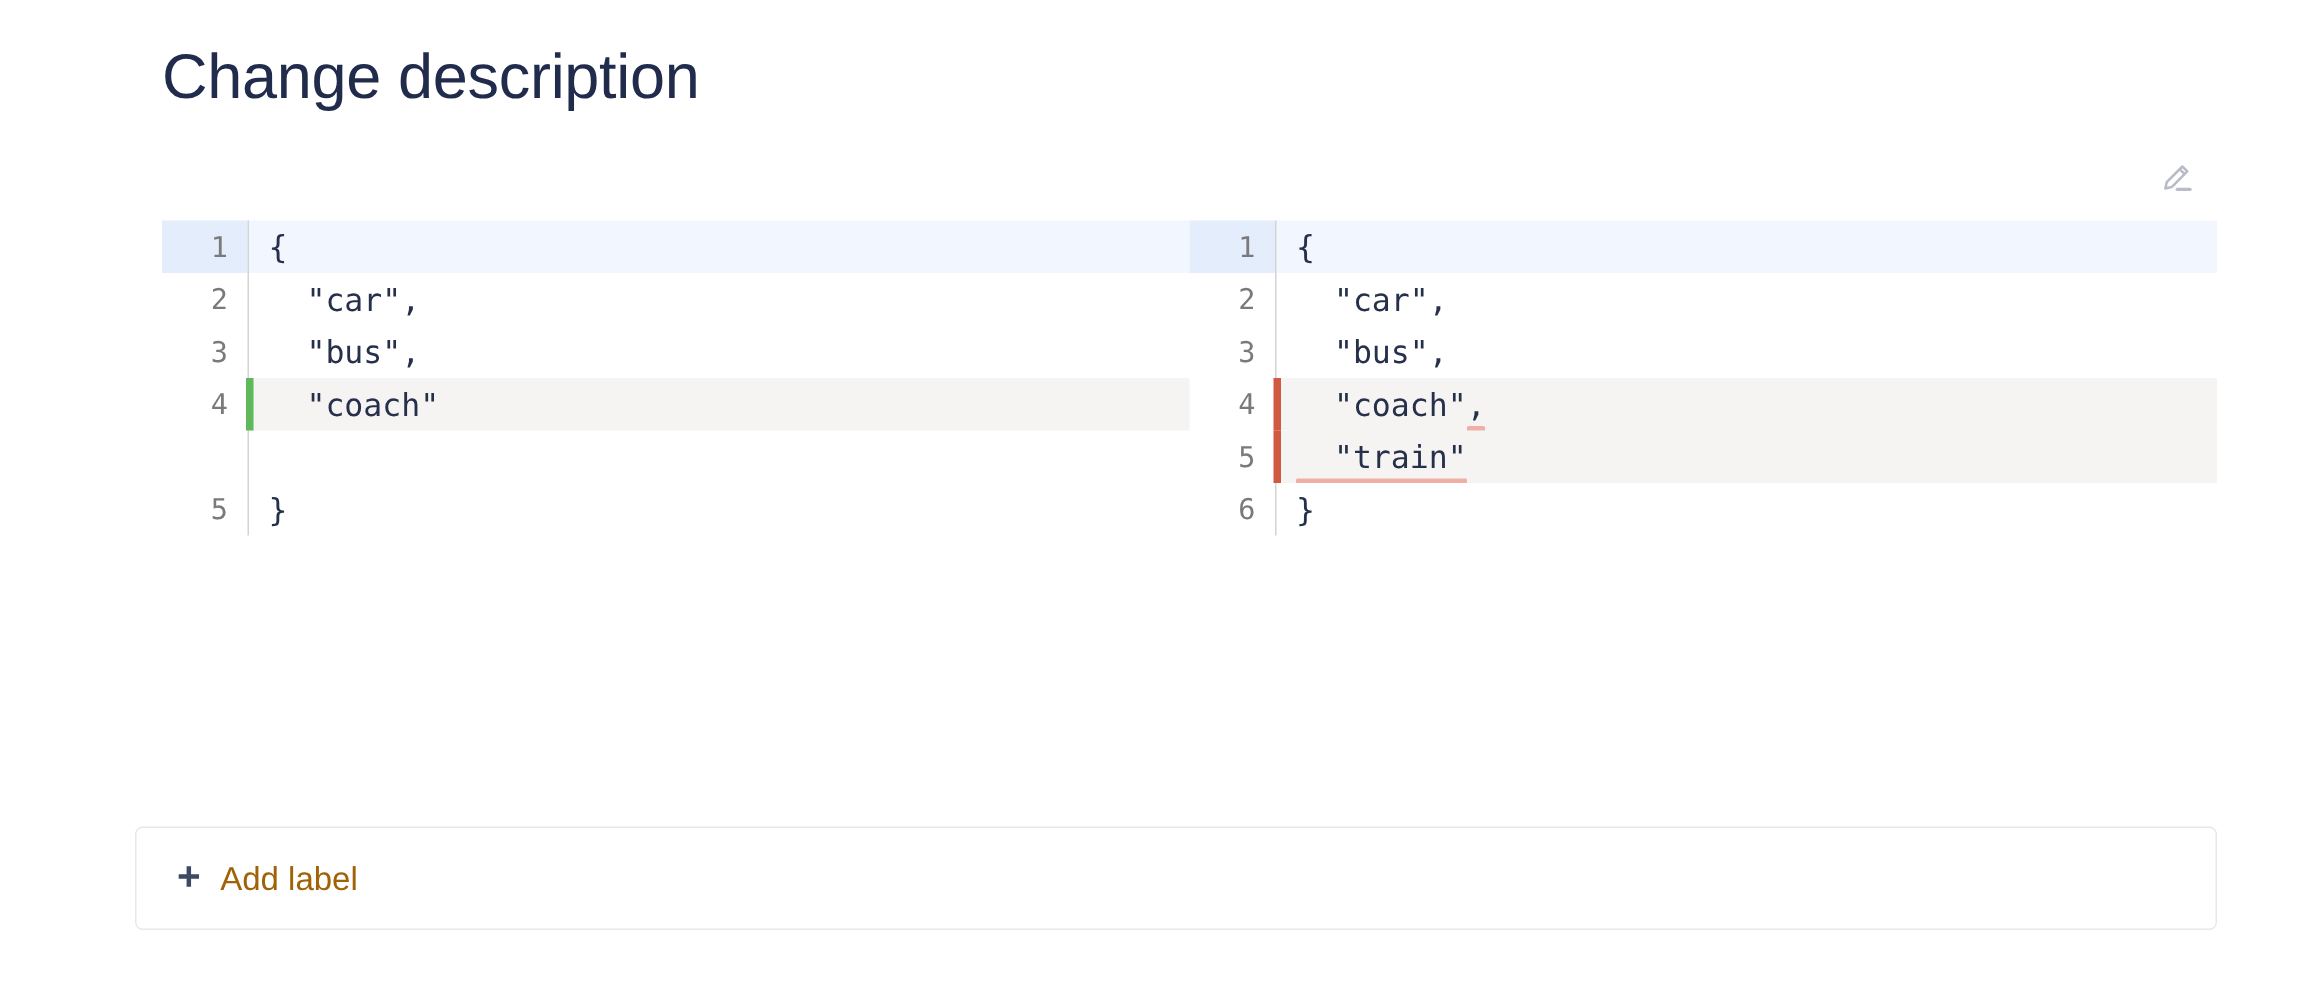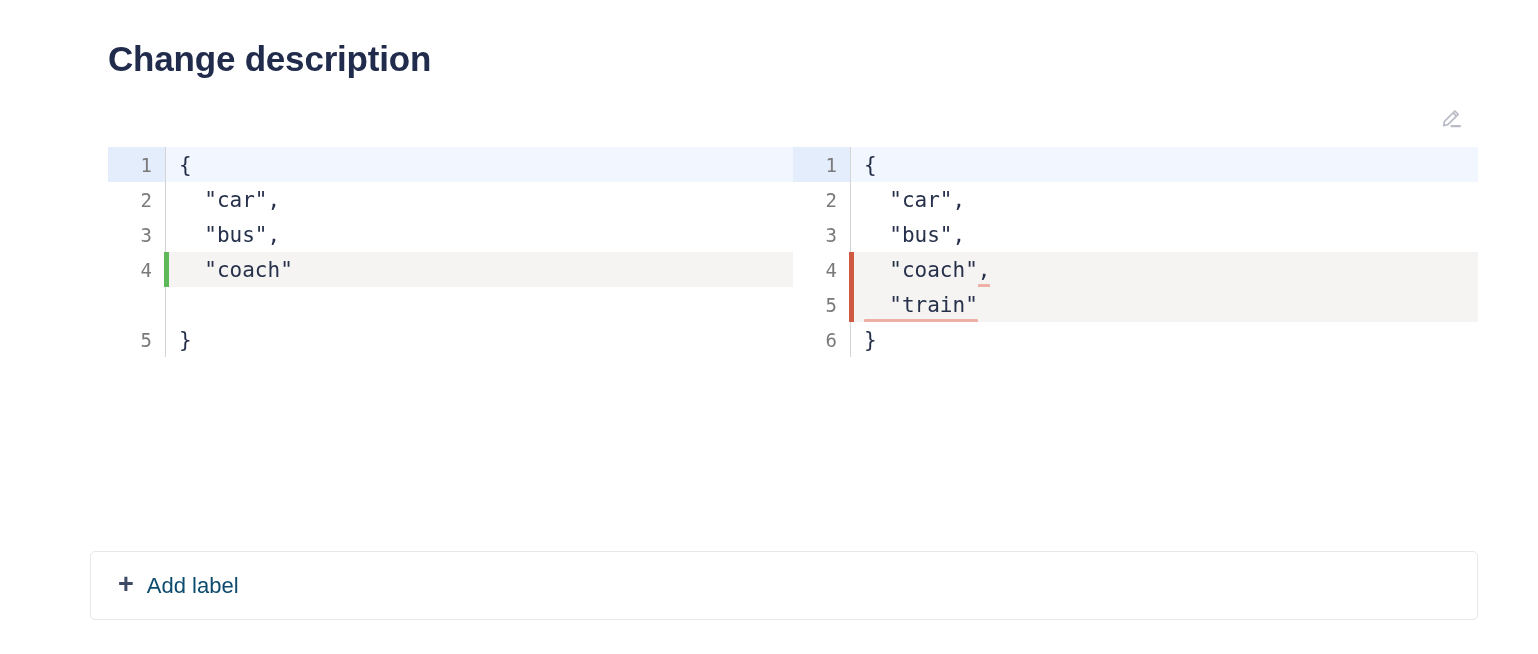--- a/index.html
+++ b/index.html
@@ -17,26 +17,25 @@
     width: 1538px;
     height: 654px;
     background: #ffffff;
   }
 
   
   .page-title {
     position: absolute;
     left: 108px;
     top: 27px;
-    font-size: 35px;
-    font-weight: bold;
+    font-size: 42px;
+    font-weight: normal;
     color: #212c4d;
     letter-spacing: -0.2px;
     white-space: nowrap;
-    margin-top: 12px;
   }
 
   
   .edit-icon-btn {
     position: absolute;
     left: 1437px;
     top: 103px;
     width: 30px;
     height: 30px;
     display: flex;
@@ -175,21 +174,21 @@
   .add-label .plus {
     font-size: 27px;
     font-weight: bold;
     color: #3c4a63;
     line-height: 1;
     margin-right: 13px;
     margin-top: -2px;
   }
   .add-label .lbl {
     font-size: 22px;
-    color: #0c4a6e;
+    color: #a16207;
   }
 </style>
 </head>
 <body>
 
 <div class="page">
 
   <div class="page-title">Change description</div>
 
   <div class="edit-icon-btn">

